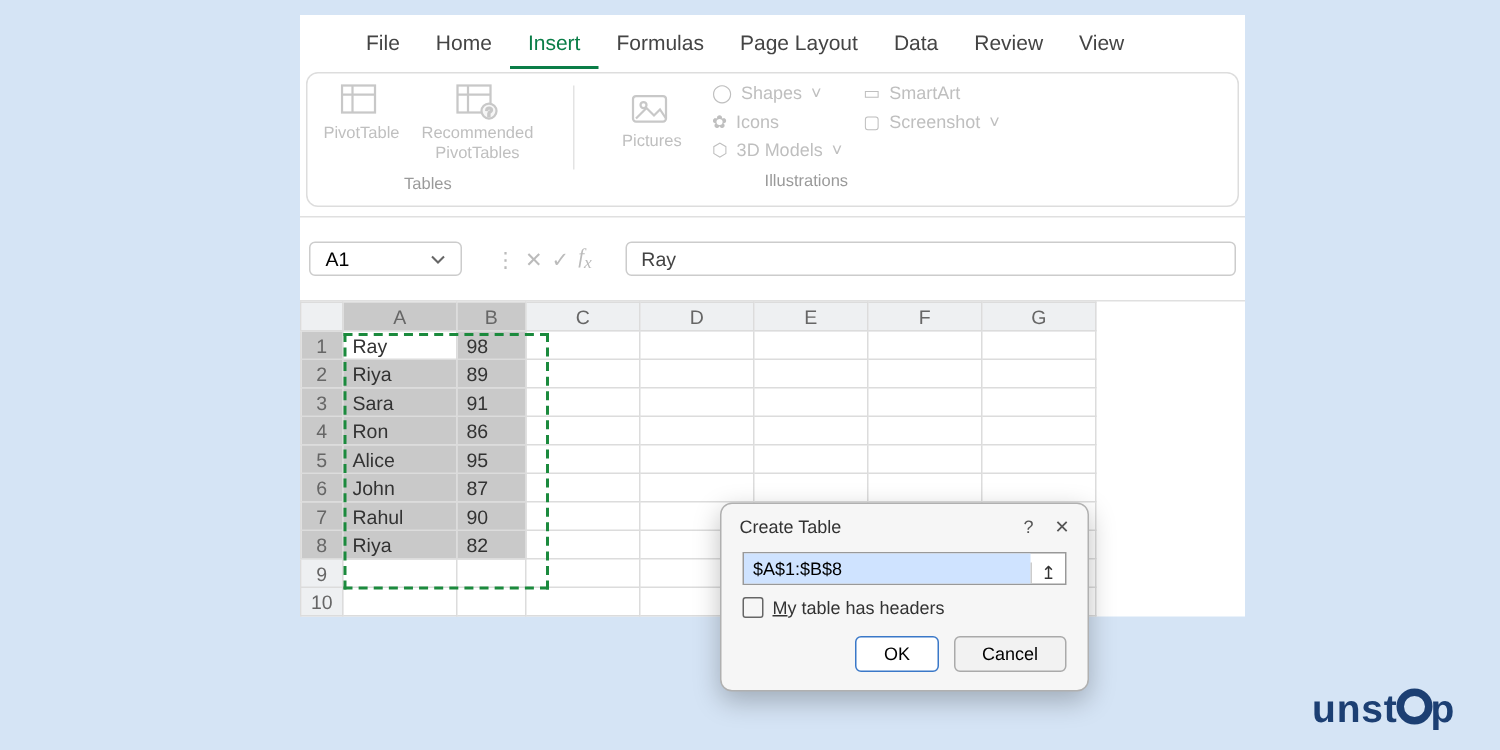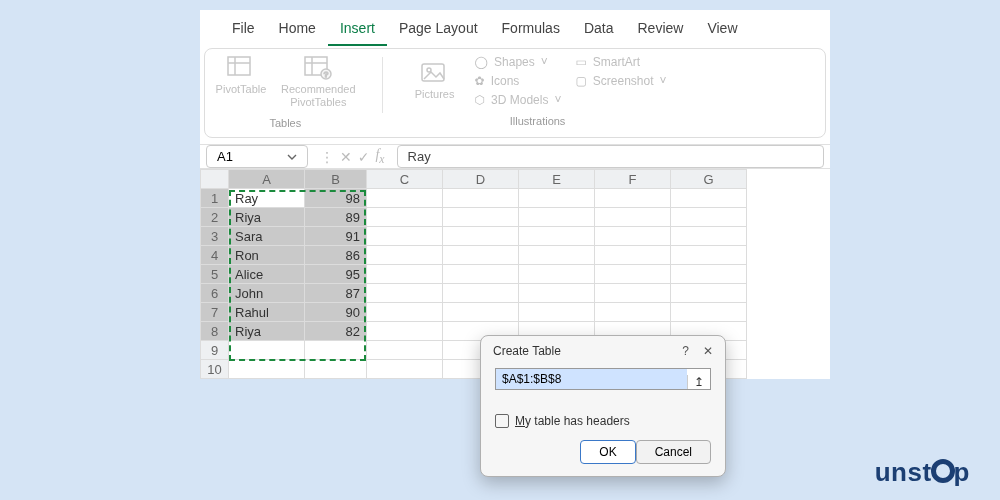--- a/index.html
+++ b/index.html
@@ -1,70 +1,70 @@
 <!DOCTYPE html>
 <html><head>
 <meta charset="utf-8">
 <style>
 html,body{margin:0;padding:0;font-family:"Segoe UI",Arial,sans-serif;background:#d5e4f5;width:1000px;height:500px;overflow:hidden}
 .app{position:absolute;left:200px;top:10px;width:630px;background:#fff}
-.tabs{display:flex;gap:0;padding:0 20px;font-size:14px;color:#444;background:#fff}
+.tabs{display:flex;gap:0;padding:0 32px;font-size:14px;color:#444;background:#fff}
 .tabs span{padding:10px 12px 8px;cursor:pointer}
 .tabs span.active{color:#0a7d47;border-bottom:2px solid #0a7d47;font-weight:400}
 .ribbon{border:1px solid #ddd;border-radius:8px;margin:2px 4px 6px;padding:6px 10px 2px;display:flex;gap:26px;background:#fff}
 .group{display:flex;flex-direction:column;align-items:center;gap:4px}
 .group-items{display:flex;gap:14px;align-items:flex-start;color:#bfbfbf}
 .gitem{display:flex;flex-direction:column;align-items:center;font-size:11px;line-height:1.2;gap:2px;min-width:52px}
 .gitem .ic{width:30px;height:26px;display:flex;align-items:center;justify-content:center}
 .mini{display:flex;align-items:center;gap:6px;font-size:12px;color:#bfbfbf}
 .group-label{font-size:11px;color:#9a9a9a;padding:4px 0 6px}
 .vsep{width:1px;background:#e3e3e3;align-self:stretch;margin:2px 0 22px}
-.namebox{display:flex;align-items:center;gap:6px;padding:0 6px;border-top:1px solid #e0e0e0;border-bottom:1px solid #e0e0e0;font-size:13px}
+.namebox{display:flex;align-items:center;gap:16px;padding:16px 6px;border-top:1px solid #e0e0e0;border-bottom:1px solid #e0e0e0;font-size:13px}
 .nb-cell{width:80px;border:1px solid #ccc;border-radius:4px;padding:3px 10px;display:flex;align-items:center;justify-content:space-between}
 .nb-cell svg{width:10px;height:10px}
 .fx-icons{display:flex;align-items:center;gap:6px;padding:0 6px;color:#bbb;font-size:14px}
 .fx-input{flex:1;border:1px solid #ccc;border-radius:4px;padding:3px 10px;color:#444}
 .sheet{position:relative;font-size:13px;color:#333}
 table{border-collapse:collapse}
 th,td{border:1px solid #dcdcdc;height:19px;padding:0 6px;font-weight:normal;font-size:13px;box-sizing:border-box}
 th{background:#eef0f2;color:#666;text-align:center}
 .rowhdr{background:#eef0f2;color:#666;text-align:center;width:28px}
 td.colA{width:76px;text-align:left}
-td.colB{width:62px;text-align:right}
+td.colB{width:46px;text-align:left}
 td.colblank{width:76px}
 .sel{background:#c9c9c9}
 .selwhite{background:#fff}
 .marquee{position:absolute;border:2px dashed #1b8a3d;pointer-events:none}
 .dialog{position:absolute;left:480px;top:335px;width:244px;background:#f6f6f6;border:1px solid #b0b0b0;border-radius:8px;box-shadow:0 6px 18px rgba(0,0,0,0.25);font-size:12px;color:#333}
 .dlg-title{display:flex;align-items:flex-start;justify-content:space-between;padding:8px 12px 4px;font-size:12px}
 .dlg-title .right{display:flex;gap:14px;color:#555}
 .dlg-body{padding:6px 14px 12px}
 .dlg-q{margin-bottom:4px}
 .dlg-q u{text-decoration:underline}
 .dlg-input{display:flex;align-items:flex-end;border:1px solid #999;background:#fff}
 .dlg-input input{flex:1;border:none;padding:3px 6px;font-size:12px;background:#cfe3ff;outline:none}
 .dlg-input .pick{width:22px;text-align:center;border-left:1px solid #ccc}
-.dlg-chk{display:flex;align-items:flex-start;gap:6px;margin-top:24px}
+.dlg-chk{display:flex;align-items:flex-start;gap:6px;margin-top:8px}
 .dlg-chk .box{width:12px;height:12px;border:1px solid #666;border-radius:2px}
-.dlg-btns{display:flex;justify-content:flex-end;gap:0;margin-top:12px}
+.dlg-btns{display:flex;justify-content:flex-end;gap:10px;margin-top:12px}
 .dlg-btns button{font-size:12px;padding:4px 18px;border-radius:4px;border:1px solid #aaa;background:#f2f2f2}
 .dlg-btns button.primary{border:1px solid #3a78c8;background:#fff}
 .logo{position:absolute;right:30px;bottom:12px;font-size:26px;font-weight:700;color:#1c3f73;letter-spacing:0.5px}
 .logo .o{display:inline-block;width:14px;height:14px;border:5px solid #1c3f73;border-radius:50%;vertical-align:-2px;margin:0 -1px}
 </style>
 </head>
 <body>
 
 <div class="app">
   <div class="tabs">
     <span>File</span>
     <span>Home</span>
     <span class="active">Insert</span>
+    <span>Formulas</span>
     <span>Page Layout</span>
-    <span>Formulas</span>
     <span>Data</span>
     <span>Review</span>
     <span>View</span>
   </div>
 
   <div class="ribbon">
     <div class="group">
       <div class="group-items">
         <div class="gitem">
           <div class="ic">

